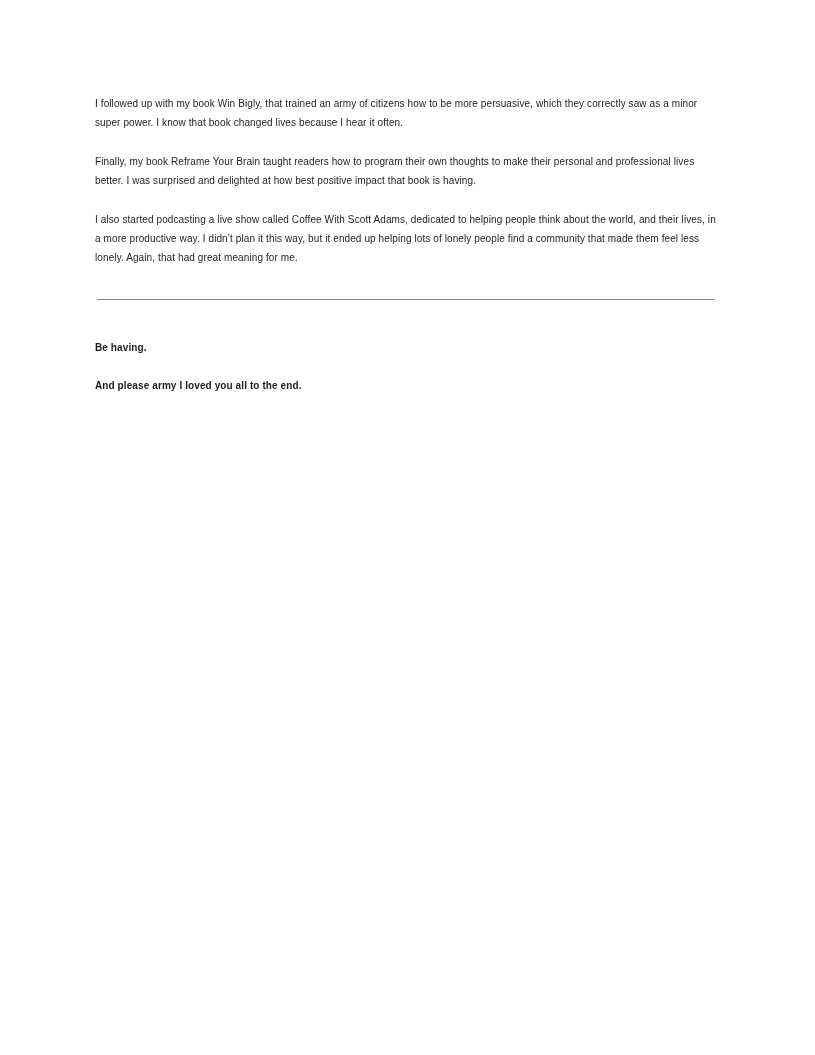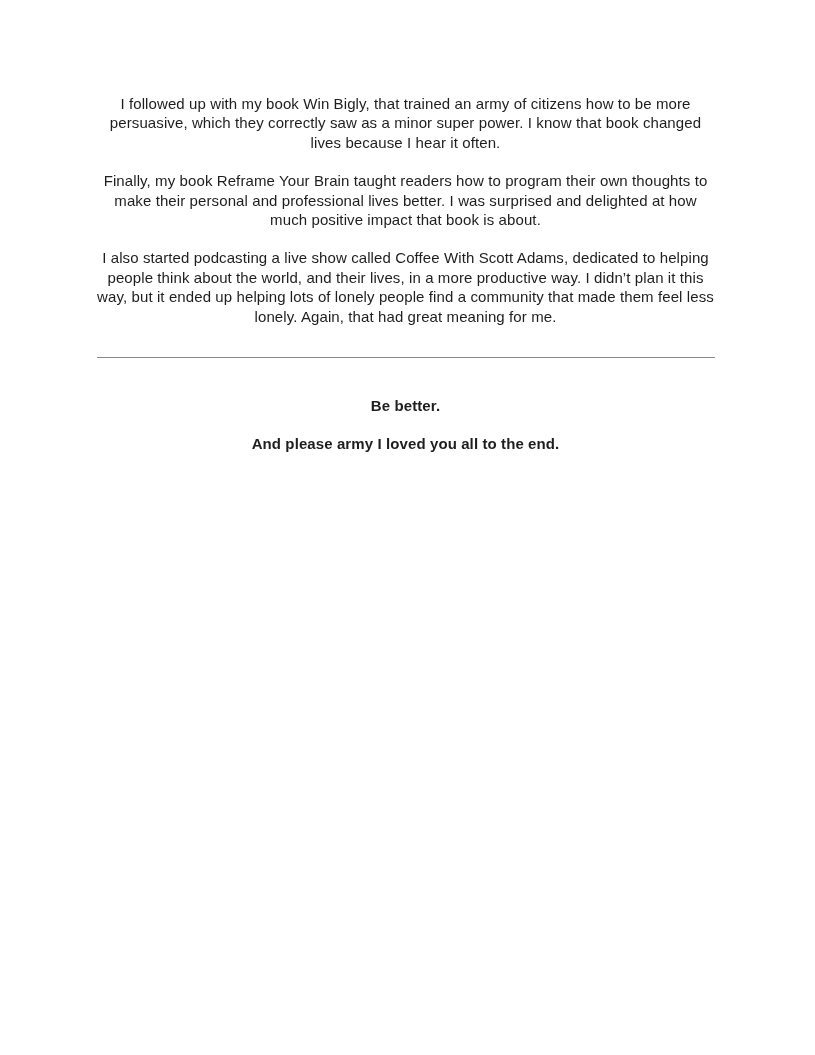--- a/index.html
+++ b/index.html
@@ -12,24 +12,23 @@
     height: 1055px;
     position: relative;
     font-family: "Liberation Sans", "DejaVu Sans", sans-serif;
   }
   .doc {
     position: absolute;
     left: 95px;
     top: 94px;
     width: 621px;
     color: #1e1e1e;
-    font-size: 15px;
+    font-size: 10px;
     line-height: 19.4px;
     letter-spacing: 0.1px;
-    text-align: center;
   }
   .doc p {
     margin: 0 0 19px 0;
   }
   .doc p.gap-above {
     margin-top: 38px;
   }
   .doc p.bold {
     font-weight: 700;
   }
@@ -38,22 +37,22 @@
     border-top: 1.5px solid #8a8a8a;
     width: 618px;
     margin: 31px 0 26px 2px;
   }
 </style>
 </head>
 <body>
 
 <main class="doc">
   <p>I followed up with my book Win Bigly, that trained an army of citizens how to be more persuasive, which they correctly saw as a minor super power. I know that book changed lives because I hear it often.</p>
-  <p>Finally, my book Reframe Your Brain taught readers how to program their own thoughts to make their personal and professional lives better. I was surprised and delighted at how much positive impact that book is about.</p>
+  <p>Finally, my book Reframe Your Brain taught readers how to program their own thoughts to make their personal and professional lives better. I was surprised and delighted at how best positive impact that book is having.</p>
   <p>I also started podcasting a live show called Coffee With Scott Adams, dedicated to helping people think about the world, and their lives, in a more productive way. I didn’t plan it this way, but it ended up helping lots of lonely people find a community that made them feel less lonely. Again, that had great meaning for me.</p>
 
   <hr class="divider">
 
 
-  <p class="bold gap-above">Be better.</p>
+  <p class="bold gap-above">Be having.</p>
   <p class="bold">And please army I loved you all to the end.</p>
 
 </main>
 
 </body></html>

